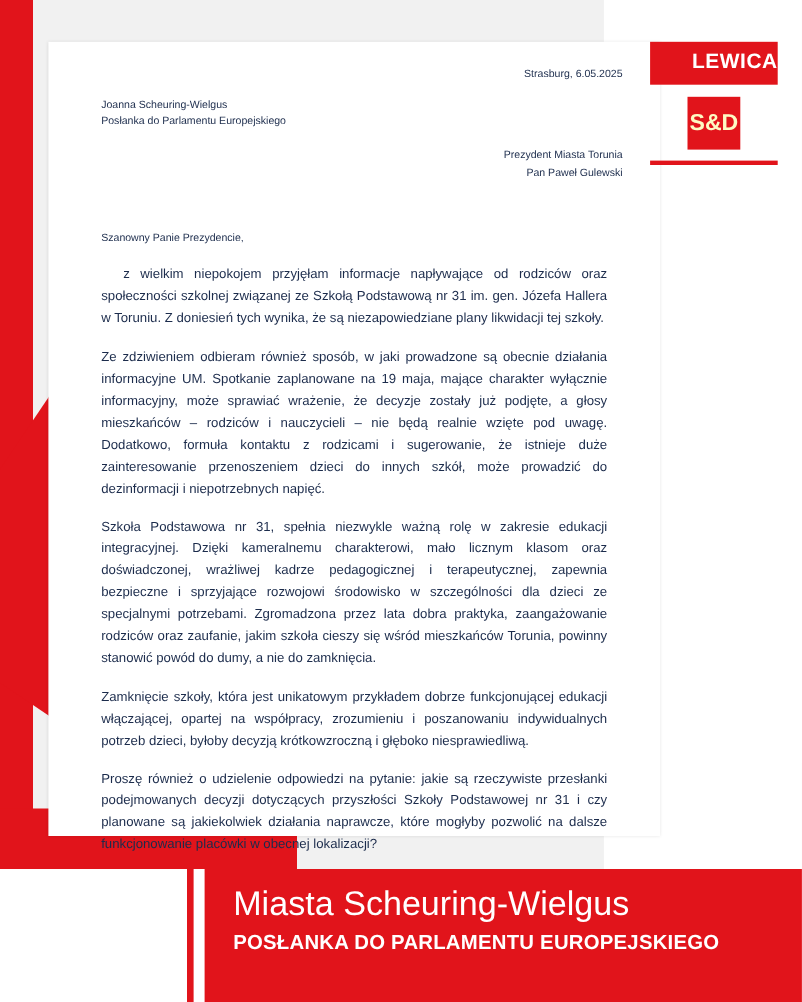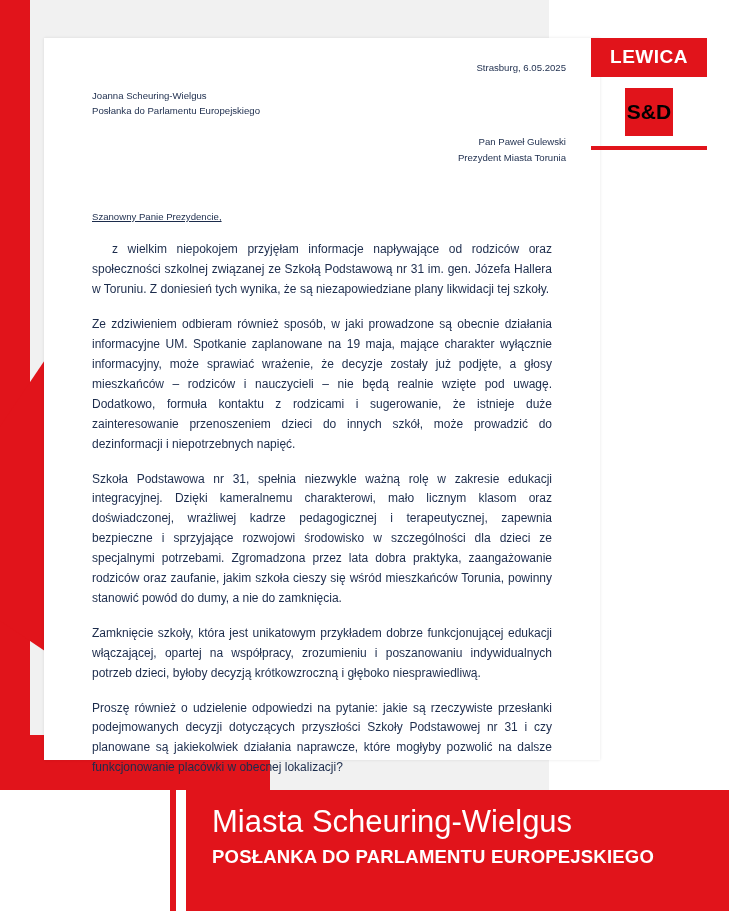--- a/index.html
+++ b/index.html
@@ -101,21 +101,20 @@
     text-align: right;
     font-size: 9.6px;
     color: #1c2c4c;
     line-height: 1.6;
   }
 
   .salutation {
     margin: 44px 0 0 14px;
     font-size: 9.6px;
     color: #1c2c4c;
-    text-decoration: underline;
   }
 
   .body-copy {
     margin: 16px 14px 0 14px;
   }
   .body-copy p {
     margin: 0 0 15px 0;
     text-align: justify;
     text-justify: inter-word;
     font-size: 12px;
@@ -135,29 +134,30 @@
   }
   .logo-lewica {
     background: #e1141b;
     color: #ffffff;
     font-weight: bold;
     font-size: 19px;
     letter-spacing: 0.5px;
     padding: 8px 0 9px 0;
     width: 116px;
     box-sizing: border-box;
+    text-align: right;
   }
   .logo-sd-wrap {
     margin-top: 11px;
     display: flex;
     justify-content: center;
   }
   .logo-sd {
     background: #e1141b;
-    color: #000000;
+    color: #fef9c3;
     font-weight: bold;
     font-size: 21px;
     width: 48px;
     height: 48px;
     line-height: 48px;
     text-align: center;
     box-sizing: border-box;
   }
   .logo-rule {
     margin-top: 10px;
@@ -228,22 +228,22 @@
     <div class="sheet-inner">
 
       <div class="meta-right">Strasburg, 6.05.2025</div>
 
       <div class="sender">
         <div>Joanna Scheuring-Wielgus</div>
         <div>Posłanka do Parlamentu Europejskiego</div>
       </div>
 
       <div class="recipient">
+        <div>Prezydent Miasta Torunia</div>
         <div>Pan Paweł Gulewski</div>
-        <div>Prezydent Miasta Torunia</div>
       </div>
 
       <div class="salutation">Szanowny Panie Prezydencie,</div>
 
       <div class="body-copy">
         <p><span class="indent"></span><span>z wielkim niepokojem przyjęłam informacje napływające od rodziców oraz społeczności szkolnej związanej ze Szkołą Podstawową nr 31 im. gen. Józefa Hallera w Toruniu. Z doniesień tych wynika, że są niezapowiedziane plany likwidacji tej szkoły.</span></p>
         <p><span>Ze zdziwieniem odbieram również sposób, w jaki prowadzone są obecnie działania informacyjne UM. Spotkanie zaplanowane na 19 maja, mające charakter wyłącznie informacyjny, może sprawiać wrażenie, że decyzje zostały już podjęte, a głosy mieszkańców – rodziców i nauczycieli – nie będą realnie wzięte pod uwagę. Dodatkowo, formuła kontaktu z rodzicami i sugerowanie, że istnieje duże zainteresowanie przenoszeniem dzieci do innych szkół, może prowadzić do dezinformacji i niepotrzebnych napięć.</span></p>
         <p><span>Szkoła Podstawowa nr 31, spełnia niezwykle ważną rolę w zakresie edukacji integracyjnej. Dzięki kameralnemu charakterowi, mało licznym klasom oraz doświadczonej, wrażliwej kadrze pedagogicznej i terapeutycznej, zapewnia bezpieczne i sprzyjające rozwojowi środowisko w szczególności dla dzieci ze specjalnymi potrzebami. Zgromadzona przez lata dobra praktyka, zaangażowanie rodziców oraz zaufanie, jakim szkoła cieszy się wśród mieszkańców Torunia, powinny stanowić powód do dumy, a nie do zamknięcia.</span></p>
         <p><span>Zamknięcie szkoły, która jest unikatowym przykładem dobrze funkcjonującej edukacji włączającej, opartej na współpracy, zrozumieniu i poszanowaniu indywidualnych potrzeb dzieci, byłoby decyzją krótkowzroczną i głęboko niesprawiedliwą.</span></p>
         <p><span>Proszę również o udzielenie odpowiedzi na pytanie: jakie są rzeczywiste przesłanki podejmowanych decyzji dotyczących przyszłości Szkoły Podstawowej nr 31 i czy planowane są jakiekolwiek działania naprawcze, które mogłyby pozwolić na dalsze funkcjonowanie placówki w obecnej lokalizacji?</span></p>

